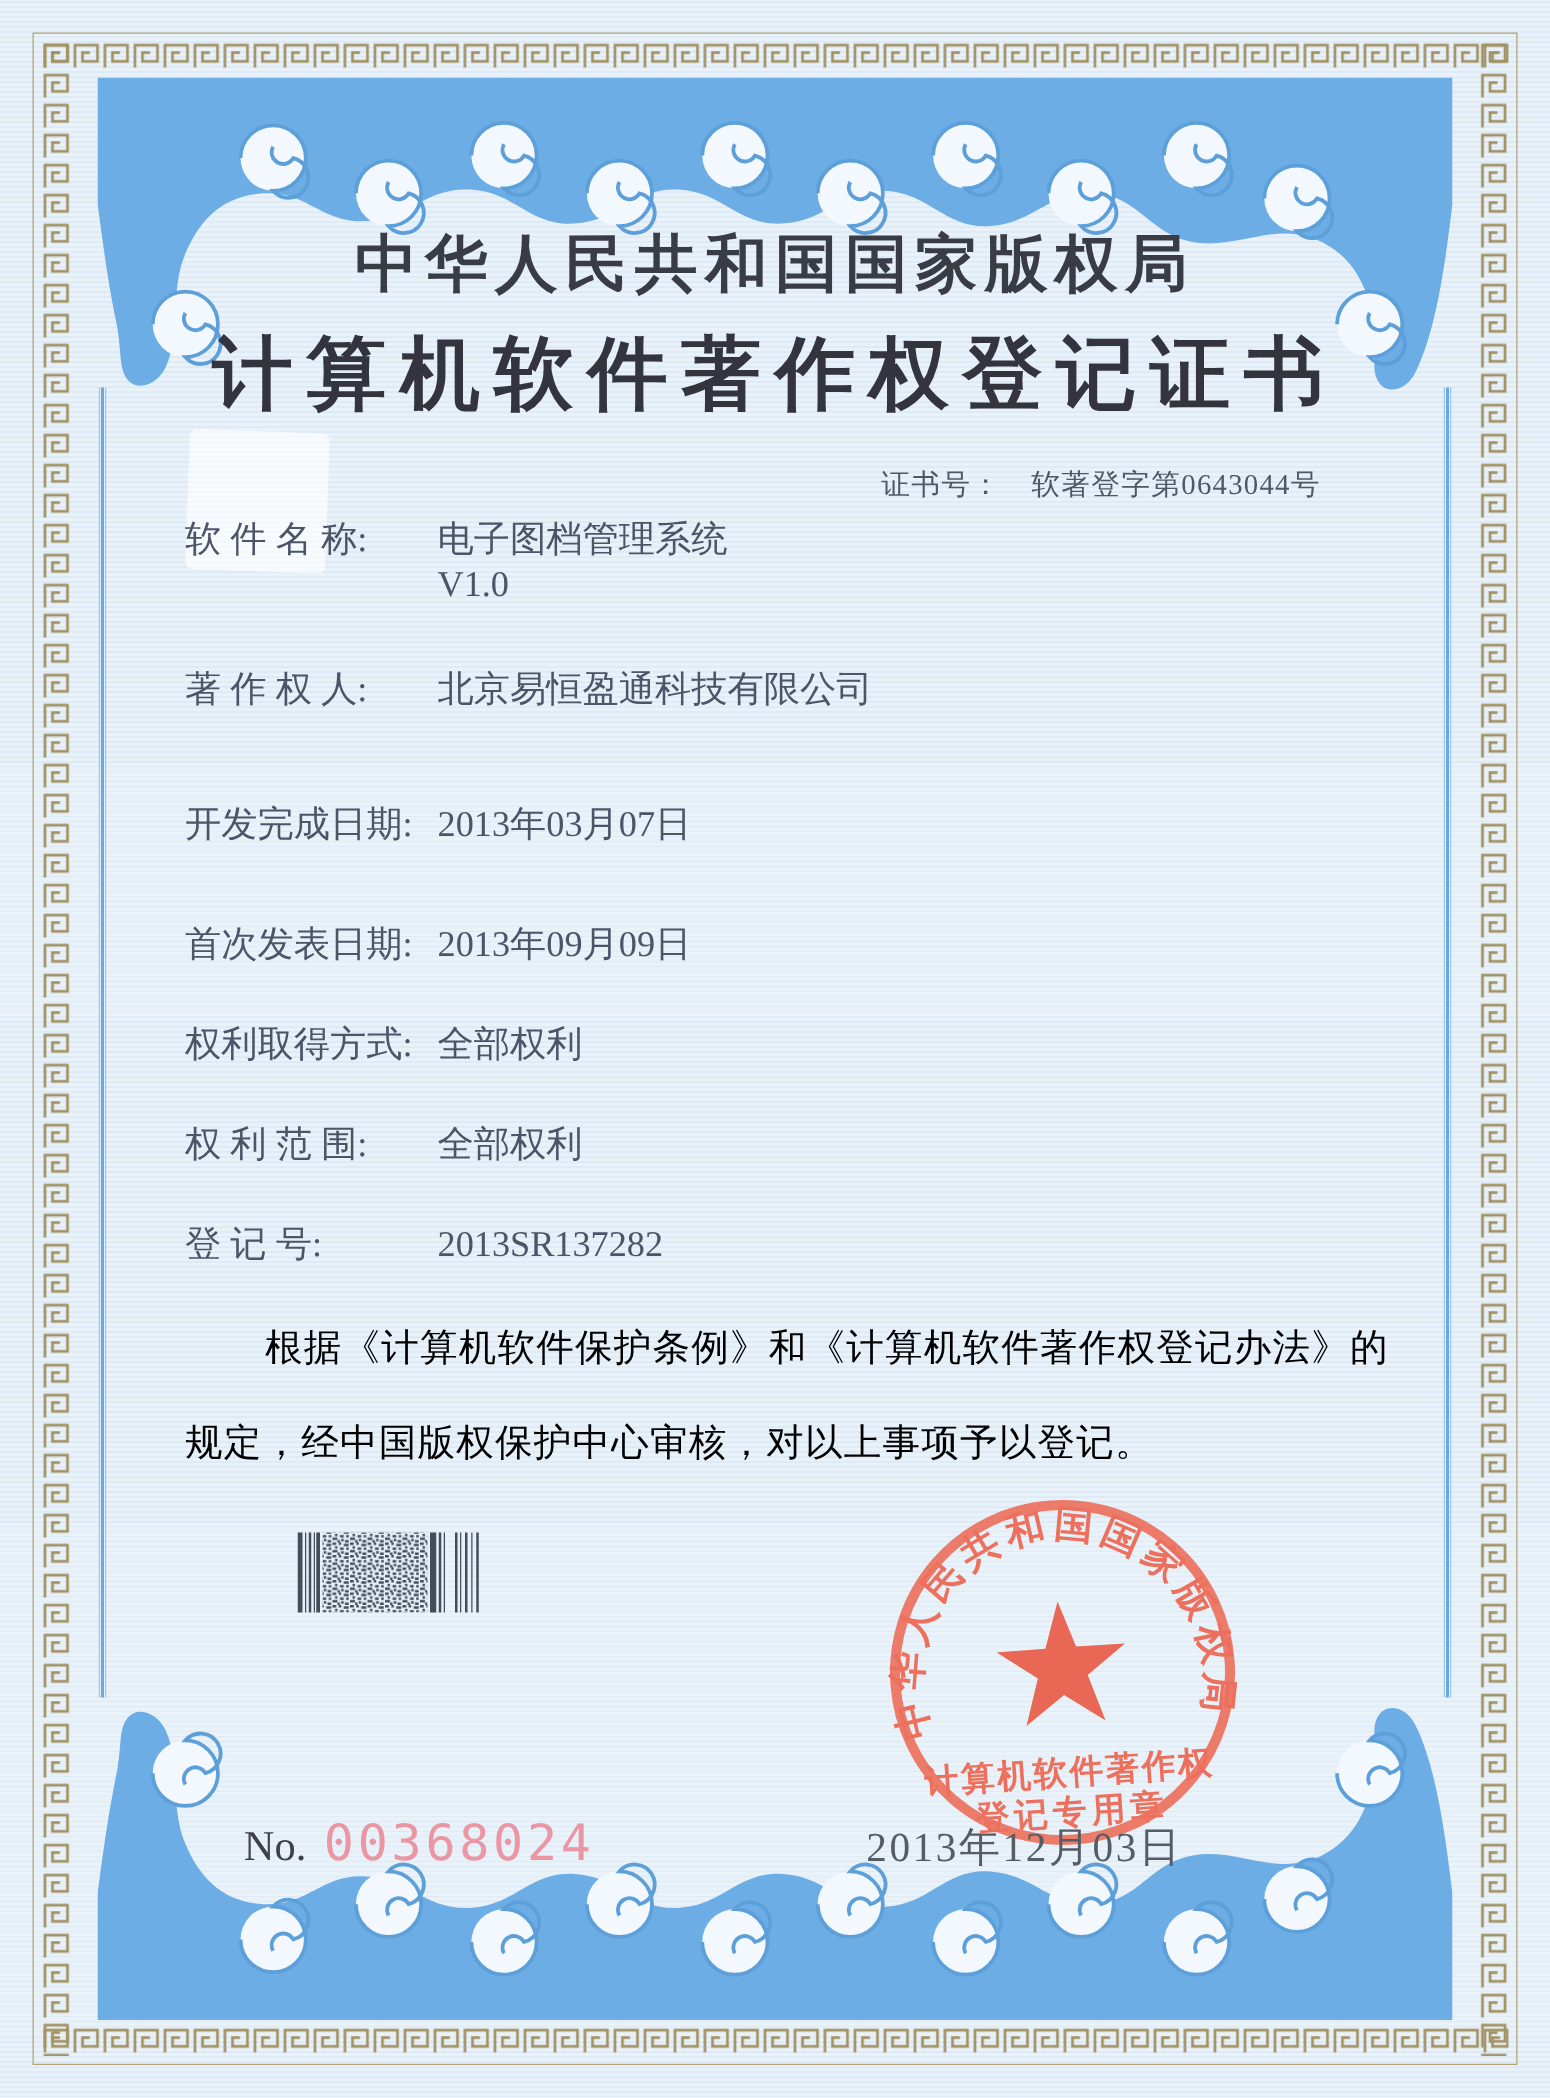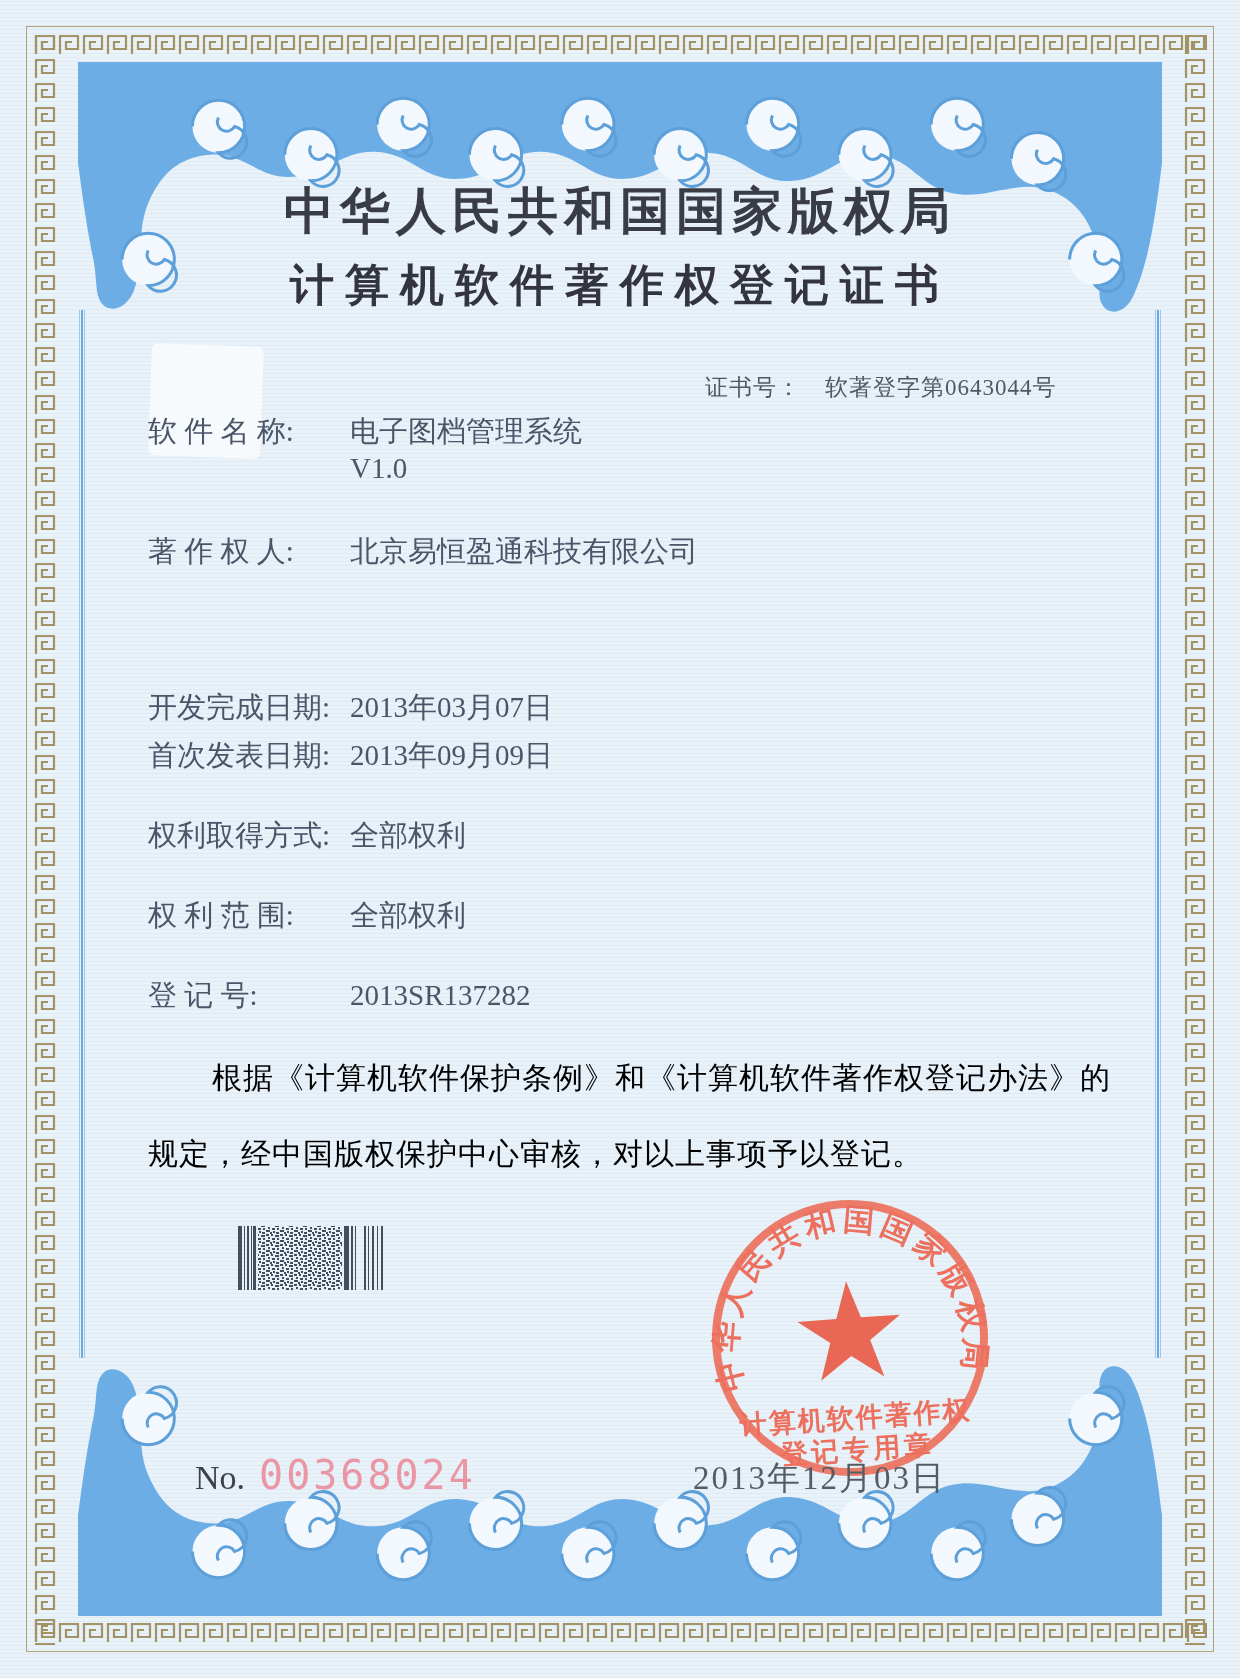--- a/index.html
+++ b/index.html
@@ -24,21 +24,21 @@
   .band-top{top:62px;}
   .band-bottom{top:1344px; transform:scaleY(-1);}
   .blue-line{position:absolute; top:310px; height:1048px; width:6px; pointer-events:none;
     background:linear-gradient(90deg,#9dc7ee 0 1px,transparent 1px 2px,#6aa9e0 2px 4px,transparent 4px 5px,#9dc7ee 5px 6px);}
   .blue-line-left{left:79px;}
   .blue-line-right{left:1155px;}
   
   .authority{position:absolute; left:0; top:178px; width:100%; text-align:center;
     font-size:50px; font-weight:bold; letter-spacing:6px; color:#3a3c45;}
   .cert-title{position:absolute; left:0; top:256px; width:100%; text-align:center;
-    font-size:44px; font-weight:bold; letter-spacing:11px; color:#33343d;}
+    font-size:64px; font-weight:bold; letter-spacing:11px; color:#33343d;}
   .certno{position:absolute; left:705px; top:372px; font-size:23px; color:#4f5864; letter-spacing:1px;text-align:center;}
   .certno .certno-val{margin-left:24px;}
   .rows{position:absolute; left:148px; top:0; width:930px;}
   .row{position:absolute; font-size:29px; color:#4c5468; white-space:nowrap;}
   .row .lbl{display:inline-block; width:202px;}
   .statement-line{position:absolute; font-size:30px; color:#000000; letter-spacing:1px; white-space:nowrap;}
   .no-line{position:absolute; left:195px; top:1452px; font-size:34px; color:#3e414b;}
   .no-line .no-value{font-family:"DejaVu Sans Mono",monospace; color:#ea96a4; letter-spacing:3px; margin-left:14px; font-size:40px;}
   .issue-date{position:absolute; left:693px; top:1456px; font-size:33px; color:#565c63; letter-spacing:2px;}
   .barcode{position:absolute; left:238px; top:1224px; width:166px; height:68px;}
@@ -137,21 +137,21 @@
   <div class="rows">
     <div class="row" style="top:412px">
       <span class="lbl">软 件 名 称:</span><span class="val">电子图档管理系统</span>
     </div>
     <div class="row" style="top:452px; left:202px">
       <span class="val">V1.0</span>
     </div>
     <div class="row" style="top:532px">
       <span class="lbl">著 作 权 人:</span><span class="val">北京易恒盈通科技有限公司</span>
     </div>
-    <div class="row" style="top:688px">
+    <div class="row" style="top:640px">
       <span class="lbl">开发完成日期:</span><span class="val">2013年03月07日</span>
     </div>
     <div class="row" style="top:736px">
       <span class="lbl">首次发表日期:</span><span class="val">2013年09月09日</span>
     </div>
     <div class="row" style="top:816px">
       <span class="lbl">权利取得方式:</span><span class="val">全部权利</span>
     </div>
     <div class="row" style="top:896px">
       <span class="lbl">权 利 范 围:</span><span class="val">全部权利</span>

